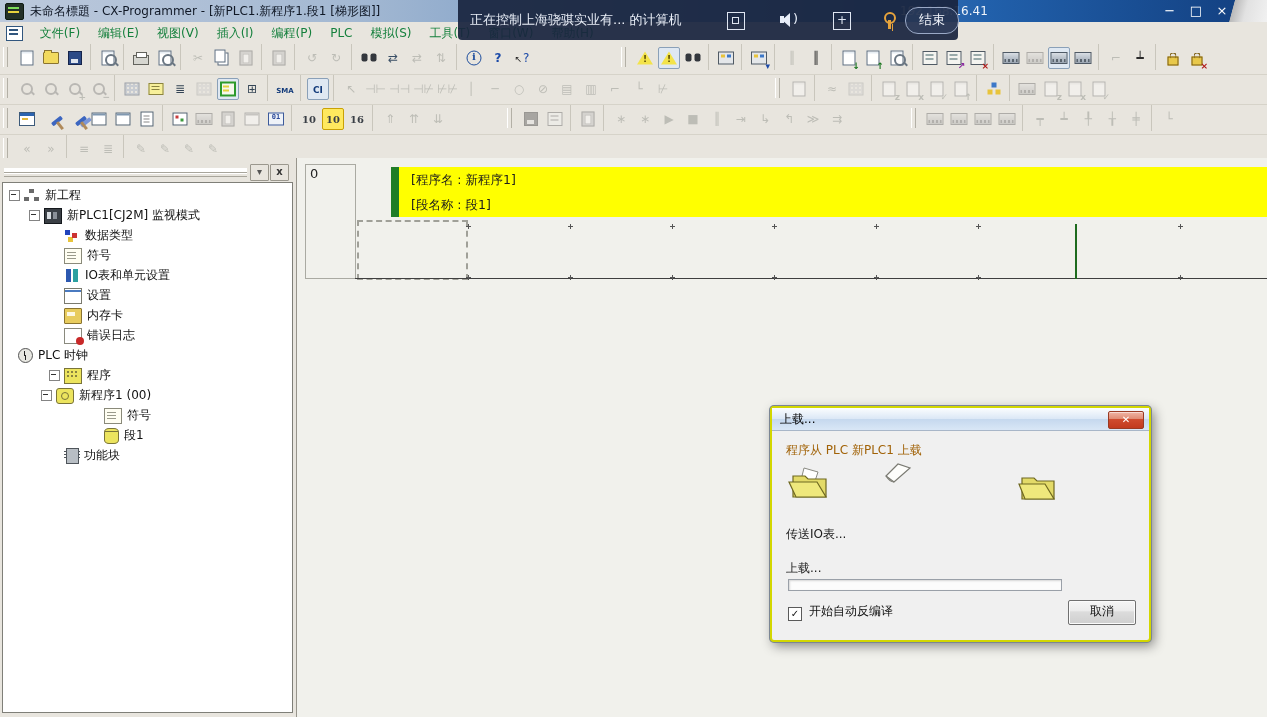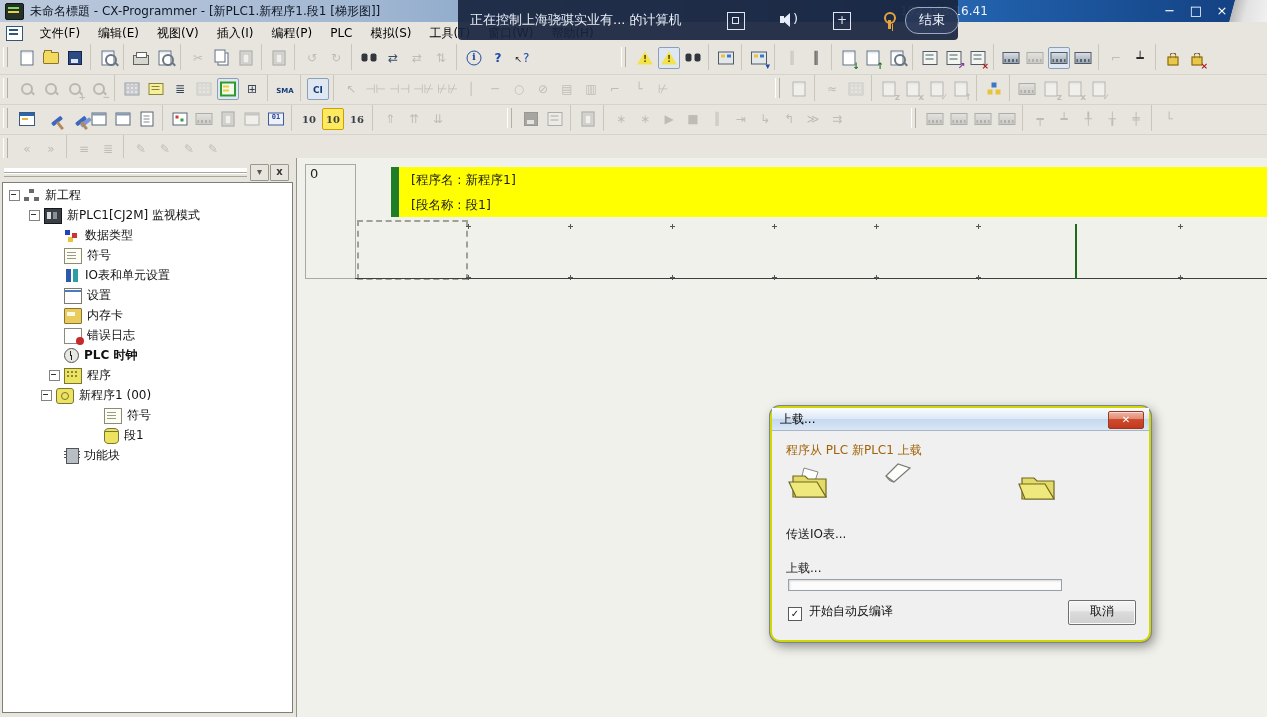--- a/index.html
+++ b/index.html
@@ -34,21 +34,21 @@
   .rb-key::before{content:"";position:absolute;left:4px;top:0;width:8px;height:8px;border:2.5px solid #e6a33c;border-radius:50%;}
   .rb-key::after{content:"";position:absolute;left:8px;top:8px;width:3px;height:9px;background:#e6a33c;box-shadow:3px 3px 0 -1px #e6a33c;}
   .rb-end{position:absolute;left:447px;top:7px;width:52px;height:25px;border:1px solid #9aa9c6;
     border-radius:13px;text-align:center;line-height:24px;font-size:13px;color:#f2f5fb;background:rgba(64,84,120,.35);}
   
   .menubar{position:absolute;left:0;top:22px;width:100%;height:22px;background:#e8e5de;
     border-bottom:1px solid #cfccc2;line-height:22px;}
   .mdi-icon{display:inline-block;width:15px;height:13px;background:#fff;border:1px solid #31567e;
     vertical-align:middle;margin:0 4px 0 6px;position:relative;}
   .mdi-icon::before{content:"";position:absolute;left:2px;top:2px;width:9px;height:2px;background:#31567e;box-shadow:0 4px 0 #31567e;}
-  .mi{display:inline-block;padding:0 9px;color:#000000;}
+  .mi{display:inline-block;padding:0 9px;color:#15803d;}
   
   .tbwrap{position:absolute;left:0;top:44px;width:100%;height:114px;background:#e8e5de;}
   .tbrowline{position:absolute;left:0;width:100%;height:1px;background:#d6d3c9;}
   .tbsec{position:absolute;height:28px;white-space:nowrap;}
   .tbsec::before{content:"";display:inline-block;width:3px;height:20px;margin:3px 4px 0 1px;
     border-left:1px solid #ffffff;border-right:1px solid #b3b0a6;vertical-align:top;}
   .tbg{display:inline-block;padding:0 3px;border-right:1px solid #c9c6bc;margin-right:2px;height:26px;vertical-align:top;}
   .tbg:last-child{border-right:none;}
   .ic{position:relative;display:inline-block;width:20px;height:20px;margin:3px 1px 0 1px;text-align:center;
     font:12px/20px "DejaVu Sans",sans-serif;color:#3a3f46;vertical-align:top;border:1px solid transparent;border-radius:2px;}
@@ -172,21 +172,21 @@
   .banneryellow{flex:1;background:#ffff00;color:#1c1c1c;font-size:12.5px;}
   .bannerline{height:25px;line-height:25px;padding-left:12px;}
   .selcell{position:absolute;left:60px;top:62px;width:107px;height:56px;border:2px dashed #a0a098;}
   .rungline{position:absolute;left:58px;top:120px;right:0;height:1px;background:#3f3f3f;}
   .busline{position:absolute;left:778px;top:66px;width:2px;height:55px;background:#1e6b1e;}
   .plus{position:absolute;width:5px;height:5px;}
   .plus::before{content:"";position:absolute;left:2px;top:0;width:1px;height:5px;background:#555;}
   .plus::after{content:"";position:absolute;left:0;top:2px;width:5px;height:1px;background:#555;}
   
   .dialog{position:absolute;left:770px;top:406px;width:377px;height:232px;z-index:50;
-    background:#f0f0f0;border:2px solid #d3d700;box-shadow:0 0 0 1px #7b8694,3px 4px 12px rgba(0,0,0,.45);border-radius:10px;}
+    background:#f0f0f0;border:2px solid #d3d700;box-shadow:0 0 0 1px #7b8694,3px 4px 12px rgba(0,0,0,.45);border-radius:4px;}
   .dtitle{position:relative;height:22px;background:linear-gradient(#fbfdfe,#dce8f6 48%,#c5d8ee 50%,#d9e7f6);
     border-bottom:1px solid #a8b6c8;}
   .dtitle-text{position:absolute;left:8px;top:3px;font-size:12px;color:#000;}
   .dclose{position:absolute;right:5px;top:3px;width:34px;height:16px;border:1px solid #9a3a23;border-radius:2px;
     background:linear-gradient(#f0b5a5,#e08a72 45%,#cf4b2e 46%,#c23a1e);color:#fff;
     font:700 10px/15px "DejaVu Sans",sans-serif;text-align:center;box-shadow:inset 0 1px 0 rgba(255,255,255,.5);}
   .dmsg{position:absolute;left:14px;top:34px;font-size:12px;color:#a16207;}
   .dtext1{position:absolute;left:14px;top:118px;font-size:12px;color:#1a1a1a;}
   .dtext2{position:absolute;left:14px;top:152px;font-size:12px;color:#1a1a1a;}
   .dfolderL{position:absolute;left:16px;top:56px;}
@@ -246,21 +246,21 @@
   </div>
   <div class="treebox" id="tree">
       <div class="trow" style="padding-left: 6px;"><span class="texp"></span><span class="ti ti-org"></span><span>新工程</span></div>
       <div class="trow" style="padding-left: 26px;"><span class="texp"></span><span class="ti ti-plc"></span><span>新PLC1[CJ2M] 监视模式</span></div>
       <div class="trow" style="padding-left: 46px;"><span class="tspace"></span><span class="ti ti-dt"></span><span>数据类型</span></div>
       <div class="trow" style="padding-left: 46px;"><span class="tspace"></span><span class="ti ti-sym"></span><span>符号</span></div>
       <div class="trow" style="padding-left: 46px;"><span class="tspace"></span><span class="ti ti-io"></span><span>IO表和单元设置</span></div>
       <div class="trow" style="padding-left: 46px;"><span class="tspace"></span><span class="ti ti-set"></span><span>设置</span></div>
       <div class="trow" style="padding-left: 46px;"><span class="tspace"></span><span class="ti ti-card"></span><span>内存卡</span></div>
       <div class="trow" style="padding-left: 46px;"><span class="tspace"></span><span class="ti ti-err"></span><span>错误日志</span></div>
-      <div class="trow" style="padding-left: 46px; font-weight: bold;"><span class="tspace"></span><span class="ti ti-clk"></span><span>PLC 时钟</span></div>
+      <div class="trow" style=""><span class="tspace"></span><span class="ti ti-clk"></span><span>PLC 时钟</span></div>
       <div class="trow" style="padding-left: 46px;"><span class="texp"></span><span class="ti ti-prgf"></span><span>程序</span></div>
       <div class="trow" style="padding-left: 38px;"><span class="texp"></span><span class="ti ti-prg"></span><span>新程序1 (00)</span></div>
       <div class="trow" style="padding-left: 86px;"><span class="tspace"></span><span class="ti ti-sym"></span><span>符号</span></div>
       <div class="trow" style="padding-left: 86px;"><span class="tspace"></span><span class="ti ti-sec"></span><span>段1</span></div>
       <div class="trow" style="padding-left: 46px;"><span class="tspace"></span><span class="ti ti-fb"></span><span>功能块</span></div>
     </div>
 </div>
 
 <div class="editor" id="ladder">
   <div class="margincell">

